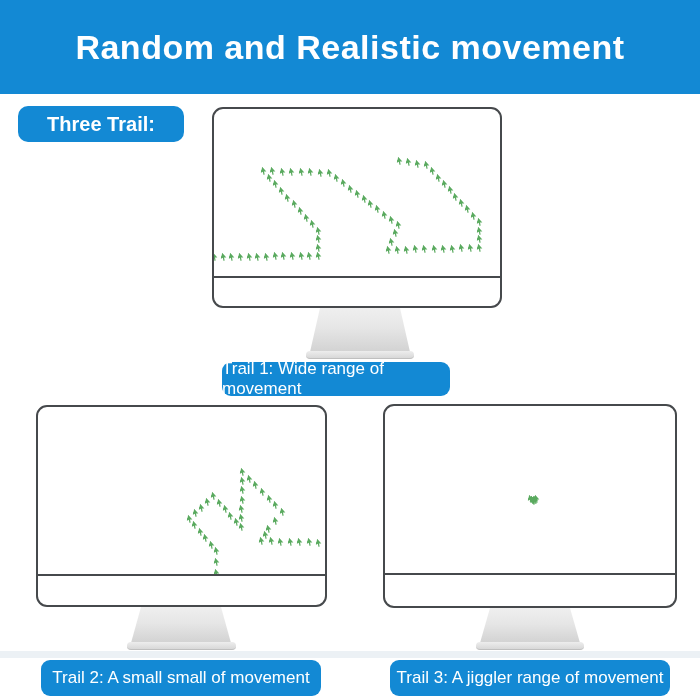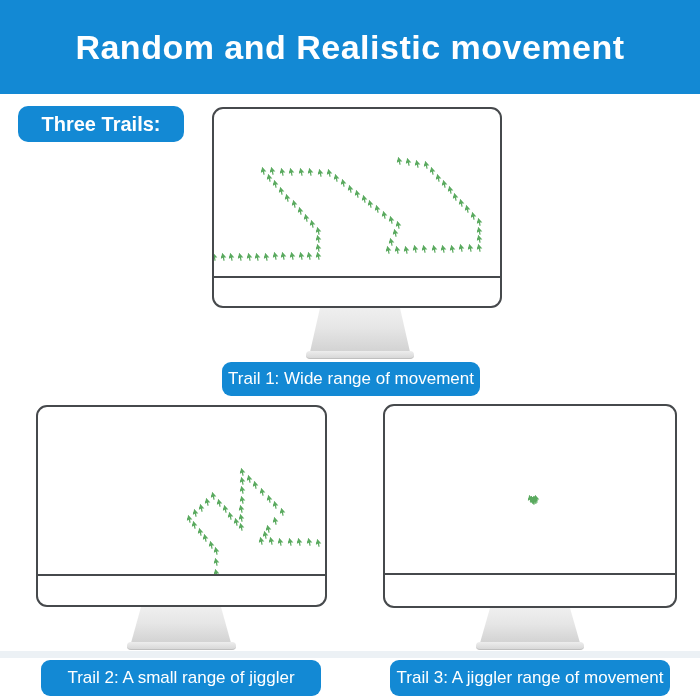--- a/index.html
+++ b/index.html
@@ -22,21 +22,21 @@
   
   .pill{
     color:#ffffff;display:flex;align-items:center;justify-content:center;
     border-radius:9px;box-sizing:border-box;
   }
   .pill.section{
     left:18px;top:106px;width:166px;height:36px;
     font-size:20px;font-weight:bold;border-radius:10px;
   }
   .caption{font-size:17px;}
-  .caption.c1{left:222px;top:362px;width:258px;height:34px;}
+  .caption.c1{left:222px;top:362px;width:228px;height:34px;}
   .caption.c2{left:41px;top:660px;width:280px;height:36px;}
   .caption.c3{left:390px;top:660px;width:280px;height:36px;align-items:center;}
 
   
   .monitor{
     box-sizing:content-box;background:#ffffff;
     border:2px solid #46494c;border-radius:11px;
   }
   .monitor .chin-line{
     position:absolute;left:0;right:0;top:167px;
@@ -79,21 +79,21 @@
   }
 </style>
 </head>
 <body>
 
 <div class="abs banner accent-bg" style="background-color: rgb(19, 137, 212);">
   <div class="banner-title">Random and Realistic movement</div>
 </div>
 
 <div class="abs pill section accent-bg" style="background-color: rgb(19, 137, 212);">
-  <span>Three Trails:</span>
+  <span>Three Trail:</span>
 </div>
 
 <div class="abs monitor m1" style="border-color: rgb(70, 73, 76);">
   <div class="trail-screen">
       <span class="cursor-glyph" style="left: 186px; top: 52px; background-color: rgb(90, 170, 95);"></span>
       <span class="cursor-glyph" style="left: 195px; top: 53.3333px; background-color: rgb(90, 170, 95);"></span>
       <span class="cursor-glyph" style="left: 204px; top: 54.6667px; background-color: rgb(90, 170, 95);"></span>
       <span class="cursor-glyph" style="left: 213px; top: 56px; background-color: rgb(90, 170, 95);"></span>
       <span class="cursor-glyph" style="left: 218.889px; top: 62.3333px; background-color: rgb(90, 170, 95);"></span>
       <span class="cursor-glyph" style="left: 224.778px; top: 68.6667px; background-color: rgb(90, 170, 95);"></span>
@@ -212,21 +212,21 @@
       <span class="cursor-glyph" style="left: 173.6px; top: 137.6px; background-color: rgb(90, 170, 95);"></span>
       <span class="cursor-glyph" style="left: 179px; top: 144px; background-color: rgb(90, 170, 95);"></span>
       <span class="cursor-glyph" style="left: 179px; top: 155px; background-color: rgb(90, 170, 95);"></span>
       <span class="cursor-glyph" style="left: 179px; top: 166px; background-color: rgb(90, 170, 95);"></span>
     </div>
   <div class="chin-line" style="border-color: rgb(70, 73, 76);"></div>
 </div>
 <div class="abs stand s2"></div>
 <div class="abs base b2"></div>
 <div class="abs pill caption c2 accent-bg" style="background-color: rgb(19, 137, 212);">
-  <span>Trail 2: A small range of jiggler</span>
+  <span>Trail 2: A small small of movement</span>
 </div>
 
 <div class="abs monitor m3" style="border-color: rgb(70, 73, 76);">
   <div class="trail-screen">
       <span class="cursor-glyph" style="left: 146px; top: 93px; background-color: rgb(90, 170, 95);"></span>
       <span class="cursor-glyph" style="left: 147.5px; top: 94px; background-color: rgb(90, 170, 95);"></span>
       <span class="cursor-glyph" style="left: 149px; top: 95px; background-color: rgb(90, 170, 95);"></span>
       <span class="cursor-glyph" style="left: 150.5px; top: 94px; background-color: rgb(90, 170, 95);"></span>
       <span class="cursor-glyph" style="left: 152px; top: 93px; background-color: rgb(90, 170, 95);"></span>
       <span class="cursor-glyph" style="left: 150px; top: 93.5px; background-color: rgb(90, 170, 95);"></span>

